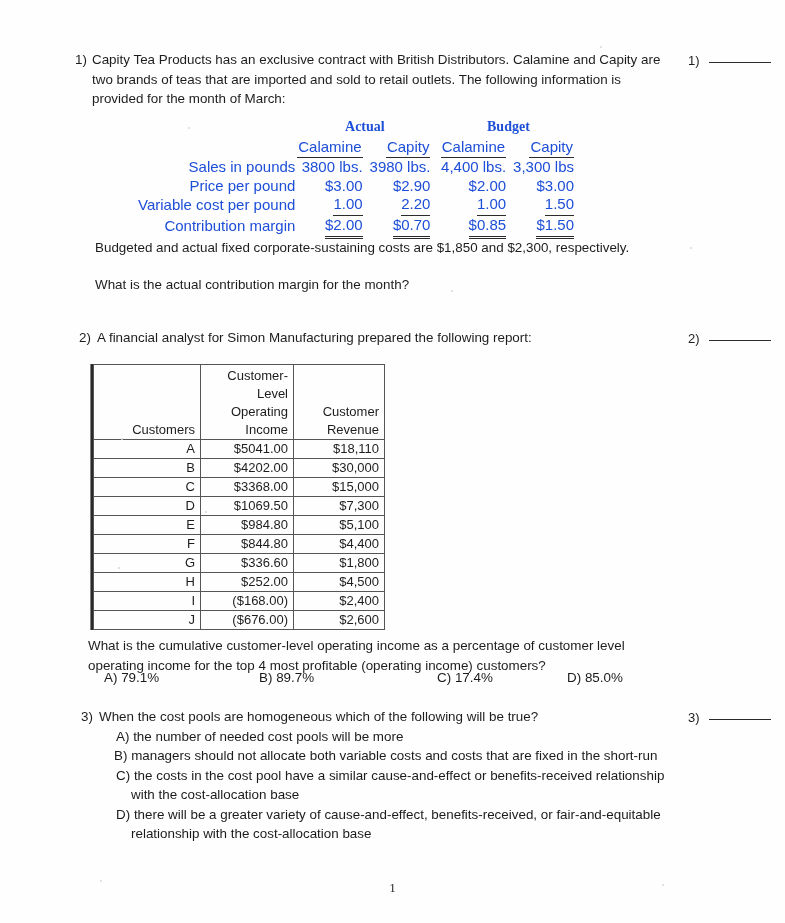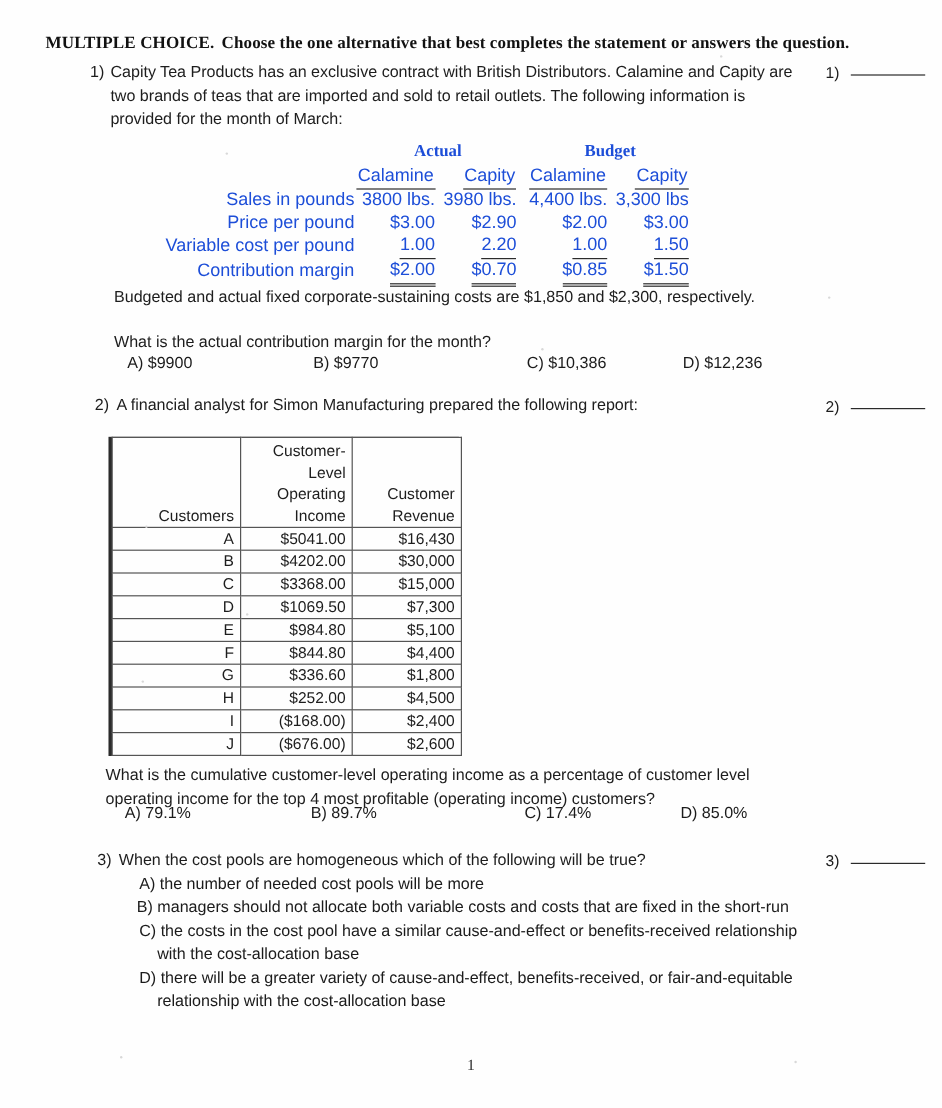--- a/index.html
+++ b/index.html
@@ -196,23 +196,20 @@
     border-radius: 50%;
     width: 2px;
     height: 2px;
   }
 </style>
 </head>
 <body>
 
 <div class="page">
 
-  <div class="mc-heading">
-    <span class="lead">MULTIPLE CHOICE.</span><span>Choose the one alternative that best completes the statement or answers the question.</span>
-  </div>
 
   <div class="question" style="left:92px; top:50px; width:580px;">
     <span class="q-num" style="left:-17px; top:0;">1)</span>
     <div class="q-body">
       <div>Capity Tea Products has an exclusive contract with British Distributors. Calamine and Capity are</div>
       <div>two brands of teas that are imported and sold to retail outlets. The following information is</div>
       <div>provided for the month of March:</div>
     </div>
   </div>
 
@@ -274,26 +271,20 @@
   </div>
 
   <div class="question" style="left:95px; top:238px; width:600px;">
     <div class="q-body">Budgeted and actual fixed corporate-sustaining costs are $1,850 and $2,300, respectively.</div>
   </div>
 
   <div class="question" style="left:95px; top:275px; width:600px;">
     <div class="q-body">What is the actual contribution margin for the month?</div>
   </div>
 
-  <div class="options" style="left:106px; top:295px; height:20px;">
-    <span style="left:0px;"><b style="font-weight:normal">A)</b> <b style="font-weight:normal">$9900</b></span>
-    <span style="left:155px;"><b style="font-weight:normal">B)</b> <b style="font-weight:normal">$9770</b></span>
-    <span style="left:333px;"><b style="font-weight:normal">C)</b> <b style="font-weight:normal">$10,386</b></span>
-    <span style="left:463px;"><b style="font-weight:normal">D)</b> <b style="font-weight:normal">$12,236</b></span>
-  </div>
 
   <div class="question" style="left:97px; top:328px; width:600px;">
     <span class="q-num" style="left:-18px; top:0;">2)</span>
     <div class="q-body">A financial analyst for Simon Manufacturing prepared the following report:</div>
   </div>
 
   <div class="answer-slot" style="left:688px; top:328px;">
     <span>2)</span><span class="blank"></span>
   </div>
 
@@ -311,21 +302,21 @@
           <span class="hdr-lines">Income</span>
         </th>
         <th class="c-rev">
           <span class="hdr-lines">Customer</span>
           <span class="hdr-lines">Revenue</span>
         </th>
       </tr>
       <tr>
         <td>A</td>
         <td>$5041.00</td>
-        <td>$16,430</td>
+        <td>$18,110</td>
       </tr>
       <tr>
         <td>B</td>
         <td>$4202.00</td>
         <td>$30,000</td>
       </tr>
       <tr>
         <td>C</td>
         <td>$3368.00</td>
         <td>$15,000</td>

